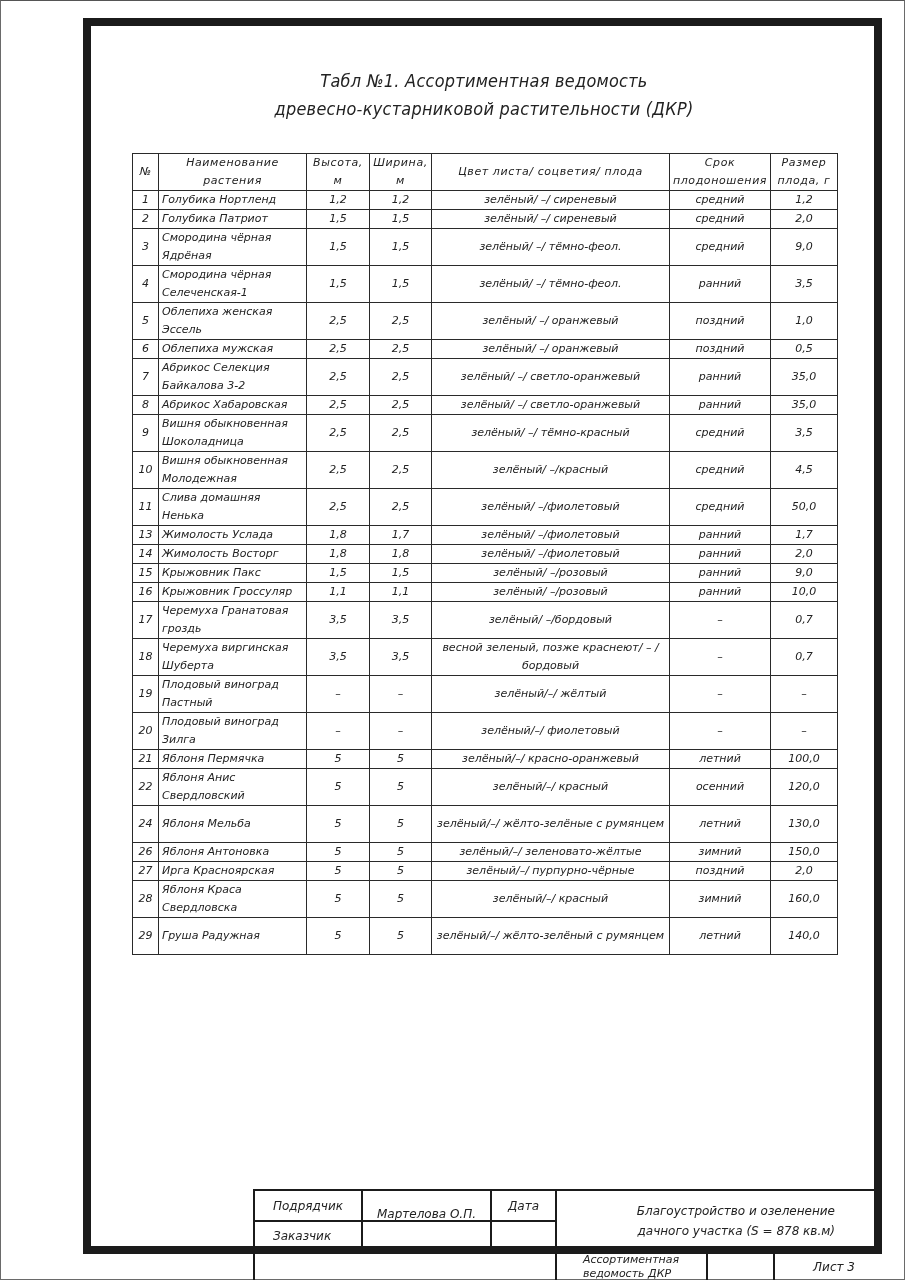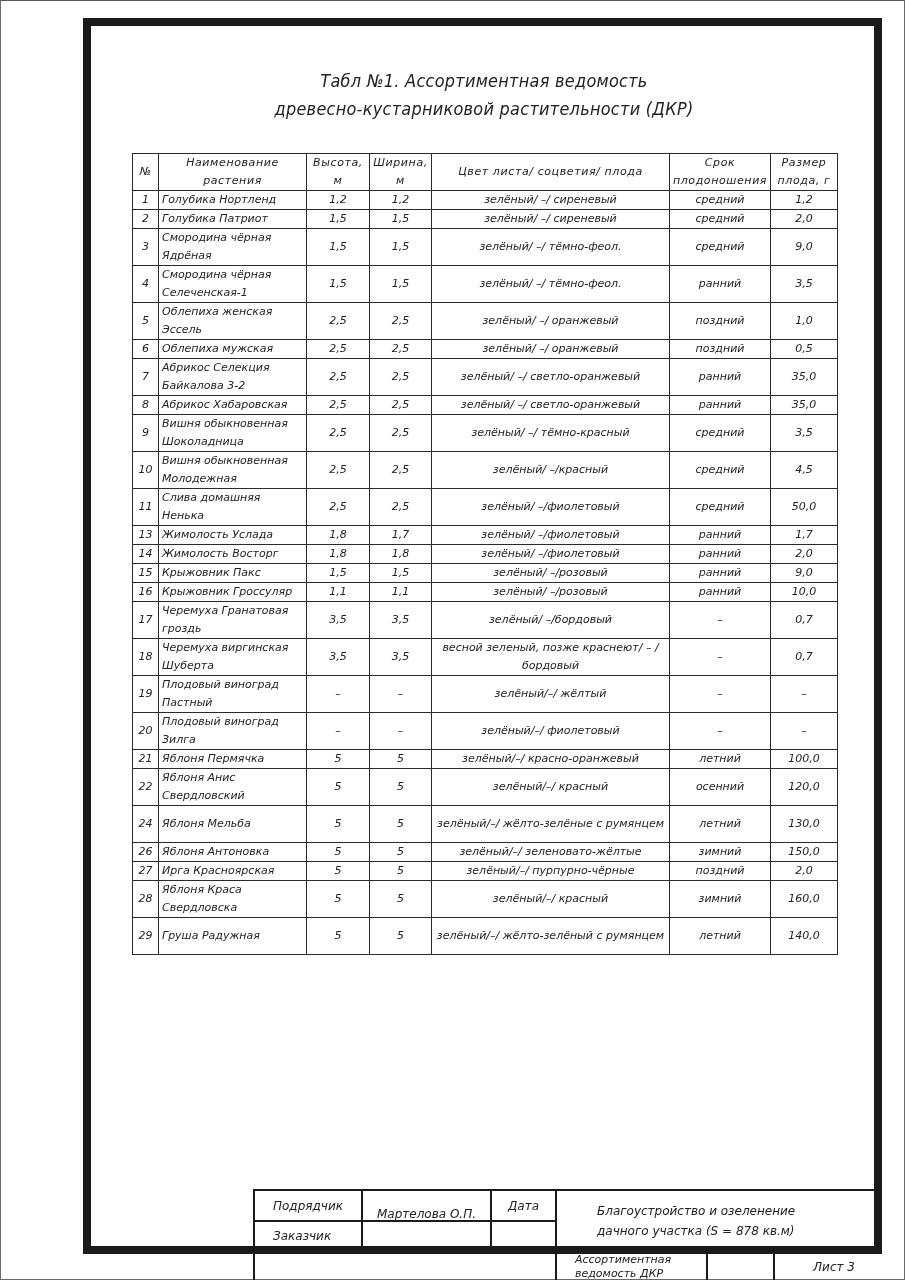--- a/index.html
+++ b/index.html
@@ -324,16 +324,16 @@
   <div class="line" style="left:108px;top:0;width:2px;height:62px"></div>
   <div class="line" style="left:237px;top:0;width:2px;height:62px"></div>
   <div class="line" style="left:302px;top:0;width:2px;height:92px"></div>
   <div class="line" style="left:453px;top:61px;width:2px;height:31px"></div>
   <div class="line" style="left:520px;top:61px;width:2px;height:31px"></div>
 
   <div class="cell" style="left:2px;top:2px;width:106px;height:29px;padding-left:18px">Подрядчик</div>
   <div class="cell" style="left:110px;top:2px;width:127px;height:27px;justify-content:center;align-items:flex-start;padding-top:16px">Мартелова О.П.</div>
   <div class="cell" style="left:239px;top:2px;width:63px;height:29px;justify-content:center">Дата</div>
   <div class="cell" style="left:2px;top:33px;width:120px;height:28px;padding-left:18px">Заказчик</div>
-  <div class="cell" style="left:304px;top:2px;width:318px;height:59px;justify-content:center;text-align:left;line-height:20px;padding:0 40px">Благоустройство и озеленение дачного участка (S = 878 кв.м)</div>
-  <div class="cell" style="left:304px;top:63px;width:149px;height:29px;font-size:11px;line-height:14px;padding-left:18px;padding-right:20px">Ассортиментная ведомость ДКР</div>
+  <div class="cell" style="left:304px;top:2px;width:318px;height:59px;justify-content:center;text-align:right;line-height:20px;padding:0 40px">Благоустройство и озеленение дачного участка (S = 878 кв.м)</div>
+  <div class="cell" style="left:304px;top:63px;width:149px;height:29px;font-size:11px;line-height:14px;padding-left:26px;padding-right:20px">Ассортиментная ведомость ДКР</div>
   <div class="cell" style="left:522px;top:63px;width:100px;height:29px;justify-content:center;padding-left:18px">Лист 3</div>
 </div>
 
 </body></html>

